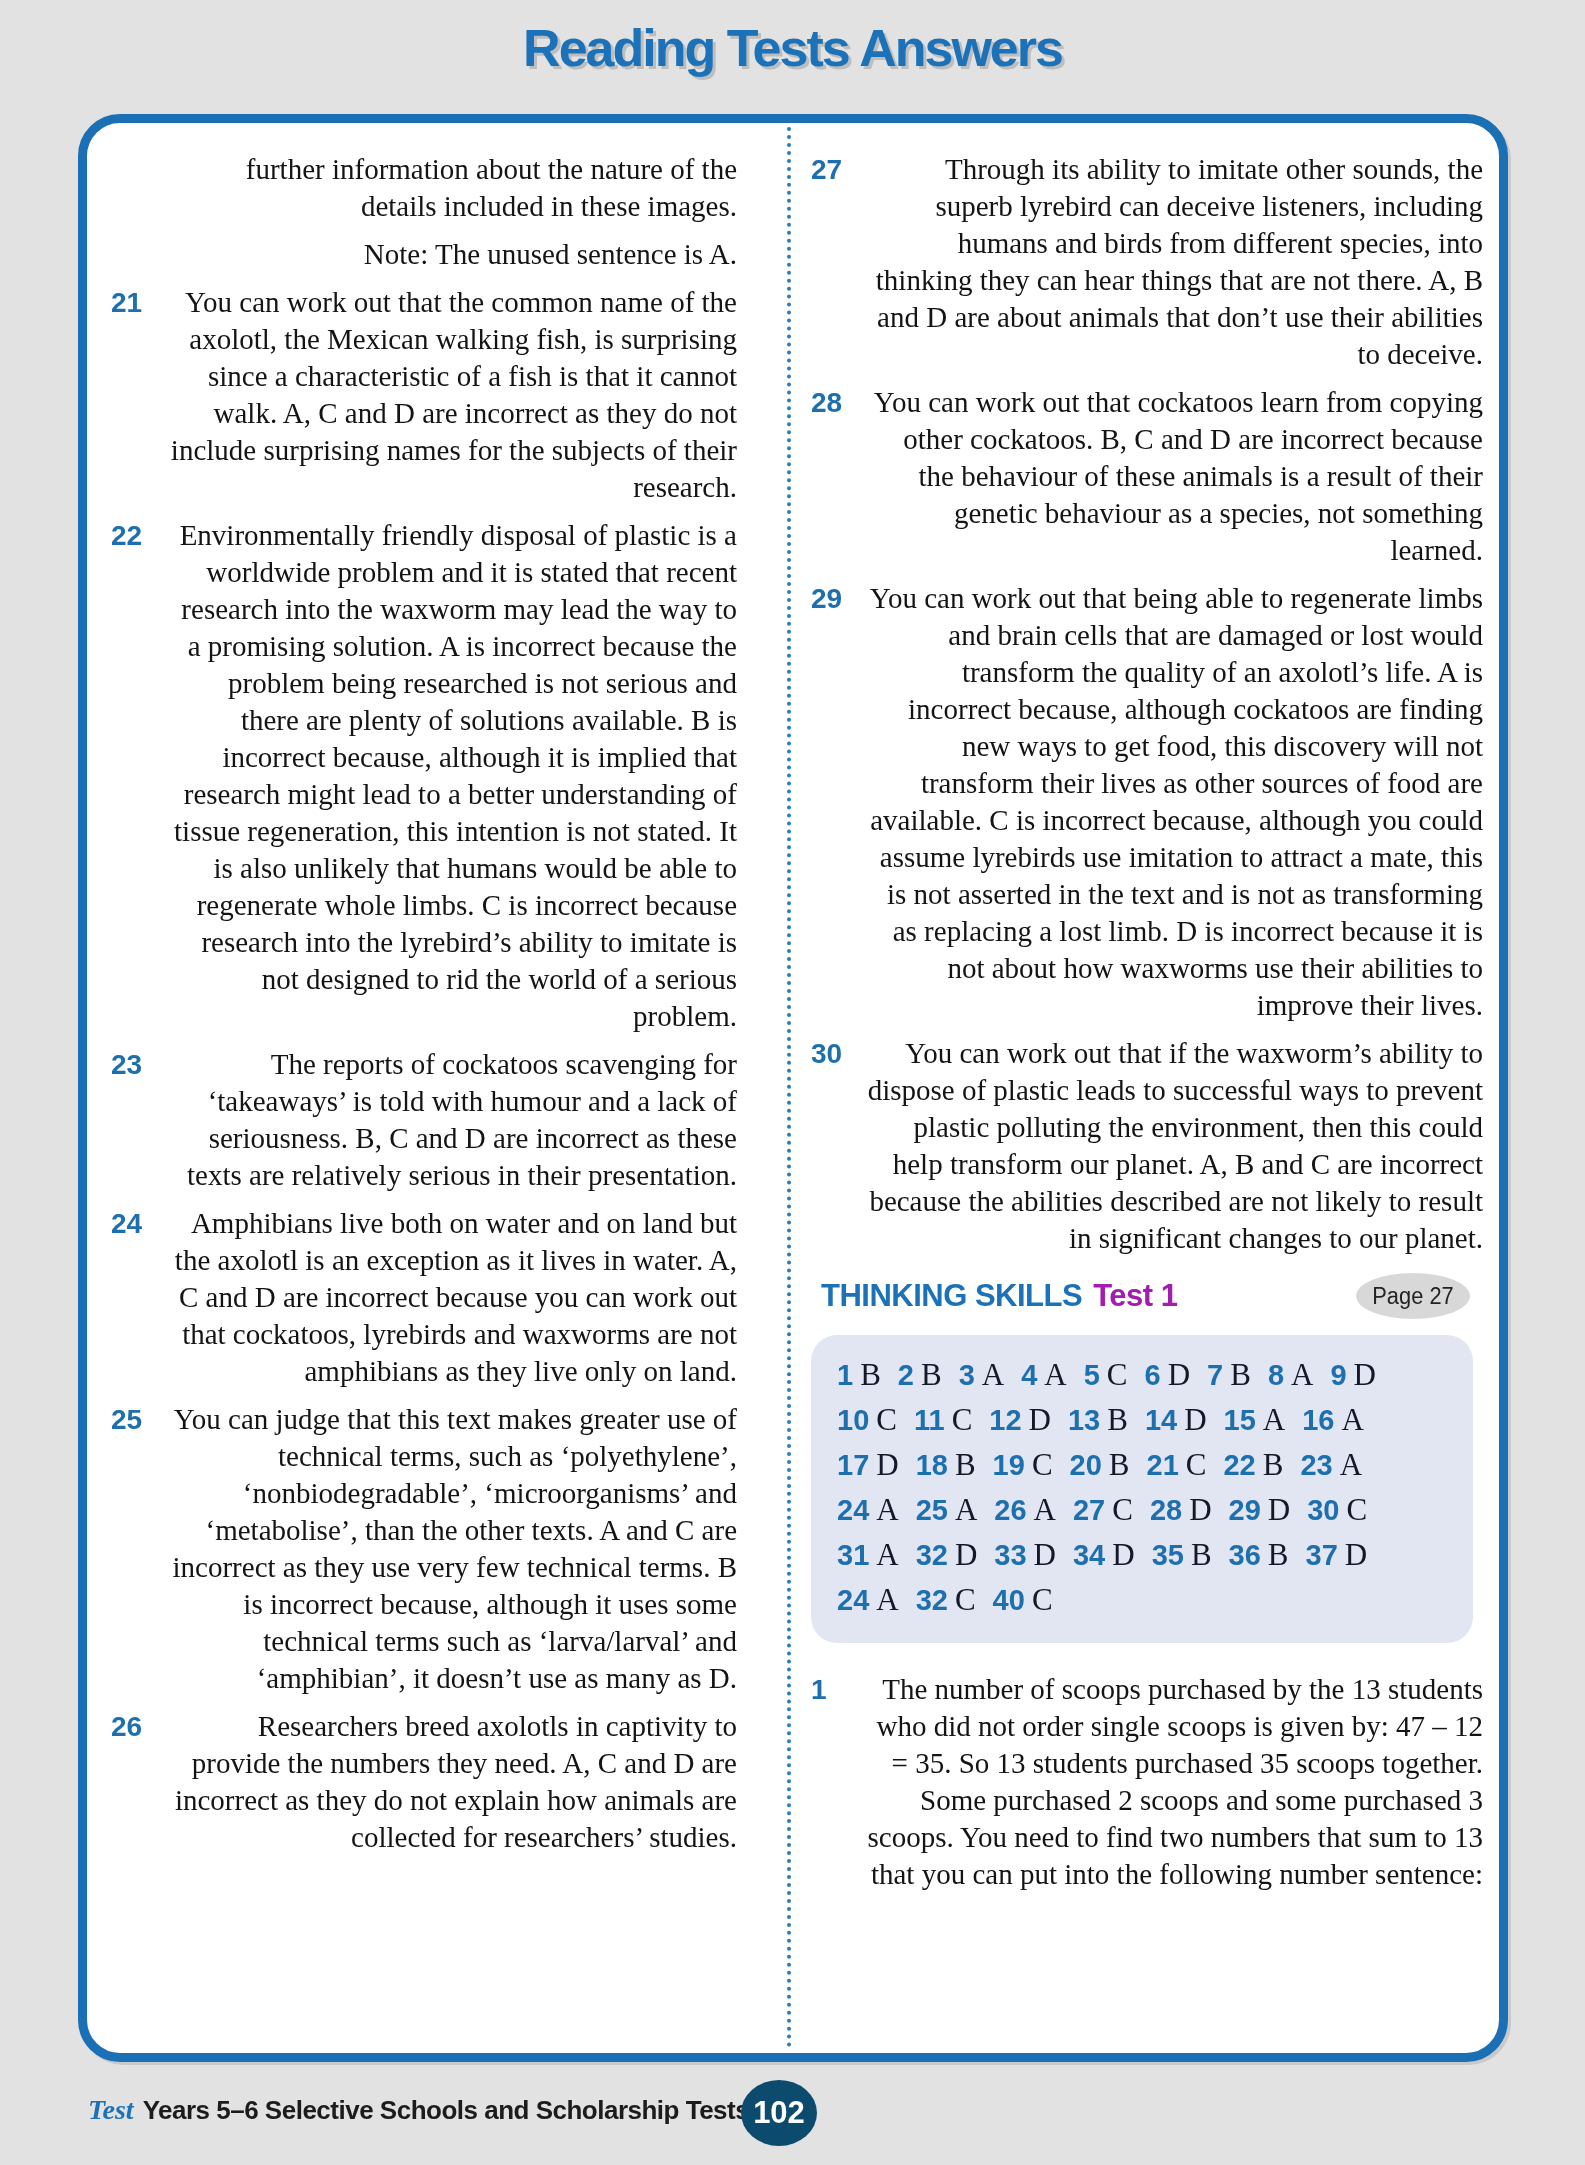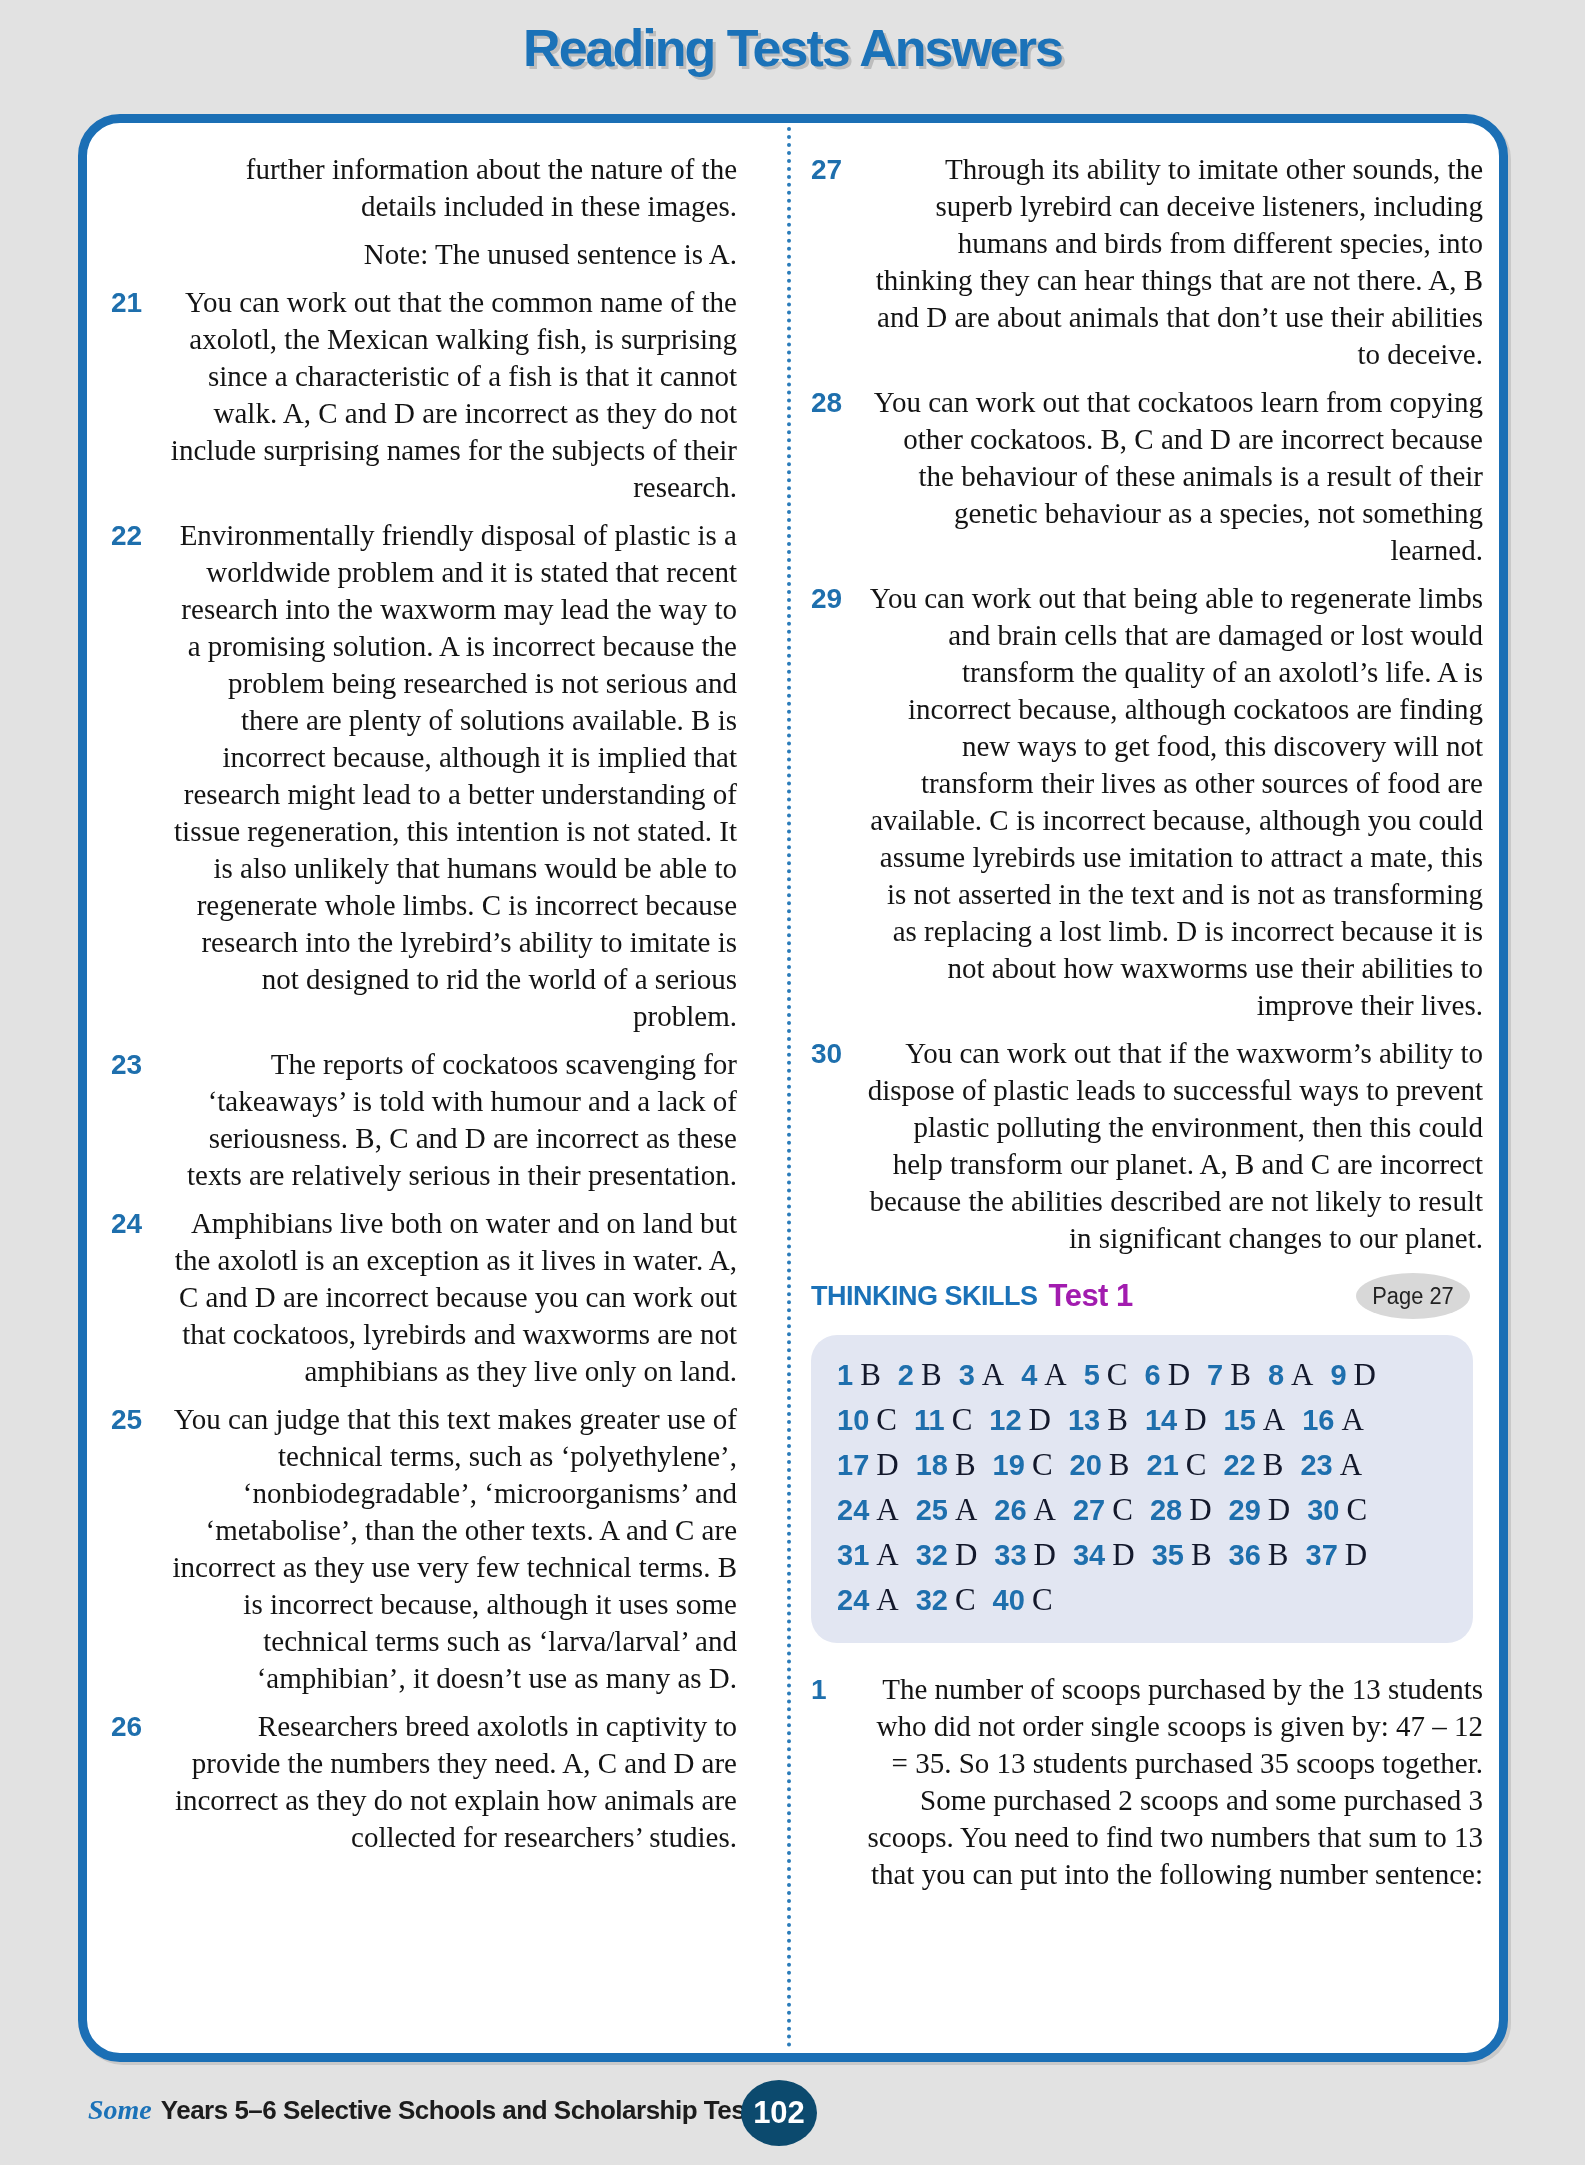--- a/index.html
+++ b/index.html
@@ -46,22 +46,23 @@
   .item .txt {
     flex:1;
     font-size:29px; line-height:37px;
     color:#141414;
     text-align:right;
   }
 
   .section-head { display:flex; align-items:center; margin:16px 0 16px 0; }
   .ts-title {
     font-family:"Liberation Sans", sans-serif;
-    font-weight:bold; font-size:27px; letter-spacing:-0.5px;
+    font-weight:bold; font-size:31px; letter-spacing:-0.5px;
     color:#1b72b8;
+    margin-left:10px;
   }
   .ts-sub {
     font-family:"Liberation Sans", sans-serif;
     font-weight:bold; font-size:31px; letter-spacing:-0.5px;
     color:#a21caf; margin-left:11px;
   }
   .page-badge {
     margin-left:auto; margin-right:10px;
     width:120px; height:46px;
     background:#d8d8d8; border-radius:50%;
@@ -198,17 +199,17 @@
               <div class="num">1</div>
               <div class="txt">The number of scoops purchased by the 13 students who did not order single scoops is given by: 47 – 12 = 35. So 13 students purchased 35 scoops together. Some purchased 2 scoops and some purchased 3 scoops. You need to find two numbers that sum to 13 that you can put into the following number sentence:</div>
             </div>
           </div>
       </div>
 
     </div>
   </div>
 
   <div class="footer">
-    <span class="brand">Some</span><span class="footer-series">Years 5–6 Selective Schools and Scholarship Tests</span>
+    <span class="brand">Test</span><span class="footer-series">Years 5–6 Selective Schools and Scholarship Tests</span>
     <div class="page-num">102</div>
   </div>
 
 </div>
 
 </body></html>

